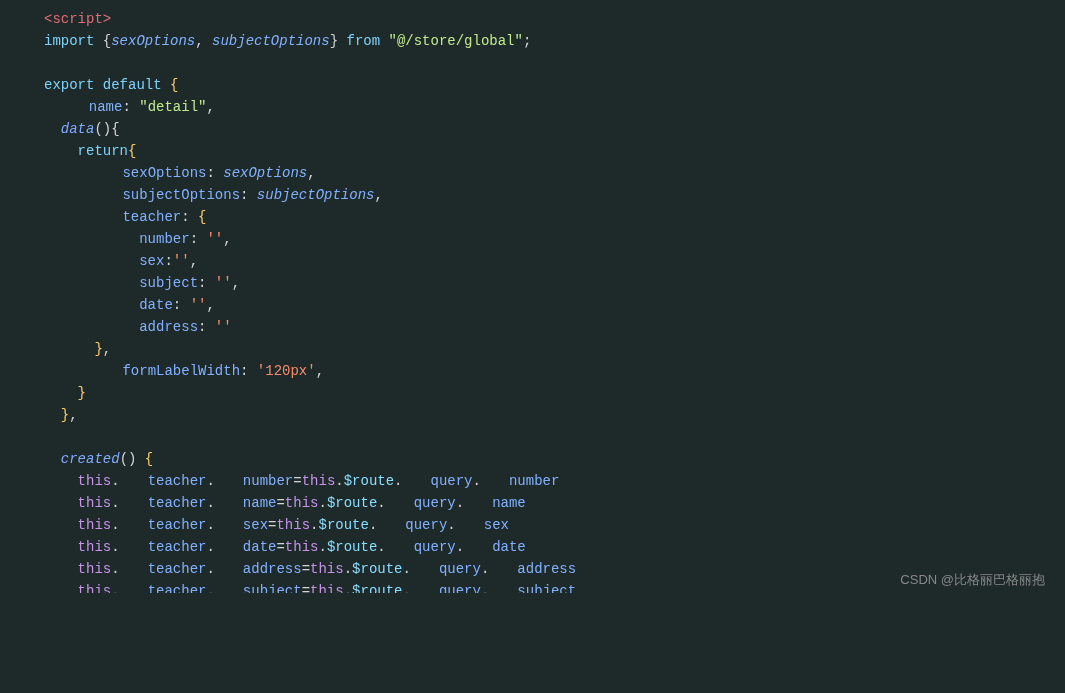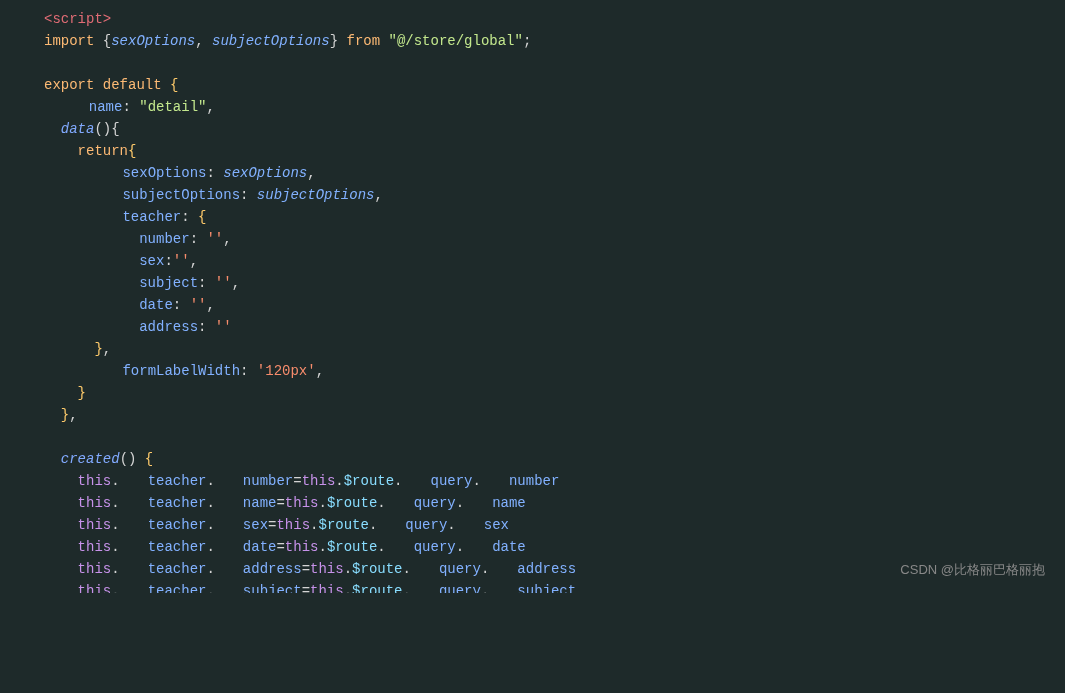--- a/index.html
+++ b/index.html
@@ -36,34 +36,34 @@
       margin-right: 16px;
       user-select: none;
       font-size: 13px;
     }
     .code-content {
       flex: 1;
     }
 
     
     .tag { color: #e06c75; }           
-    .keyword { color: #fdba74; }       
+    .keyword { color: #7dd3fc; }       
     .fn-name { color: #82aaff; font-style: italic; }       
     .string { color: #c3e88d; }        
     .string-orange { color: #f78c6c; } 
     .property { color: #82b1ff; margin-left: 28px; }      
     .property-italic { color: #82b1ff; font-style: italic; } 
     .value-italic { color: #82b1ff; font-style: italic; }
     .brace { color: #ffcb6b; }
     .punct { color: #d4d4d4; }
     .this-kw { color: #c792ea; }
     .route { color: #89ddff; }
     .watermark {
       position: absolute;
-      bottom: 12px;
+      bottom: 2px;
       right: 20px;
       color: #888;
       font-family: Arial, sans-serif;
       font-size: 13px;
     }
   </style>
 </head>
 <body>
 
 <div class="code-container">

